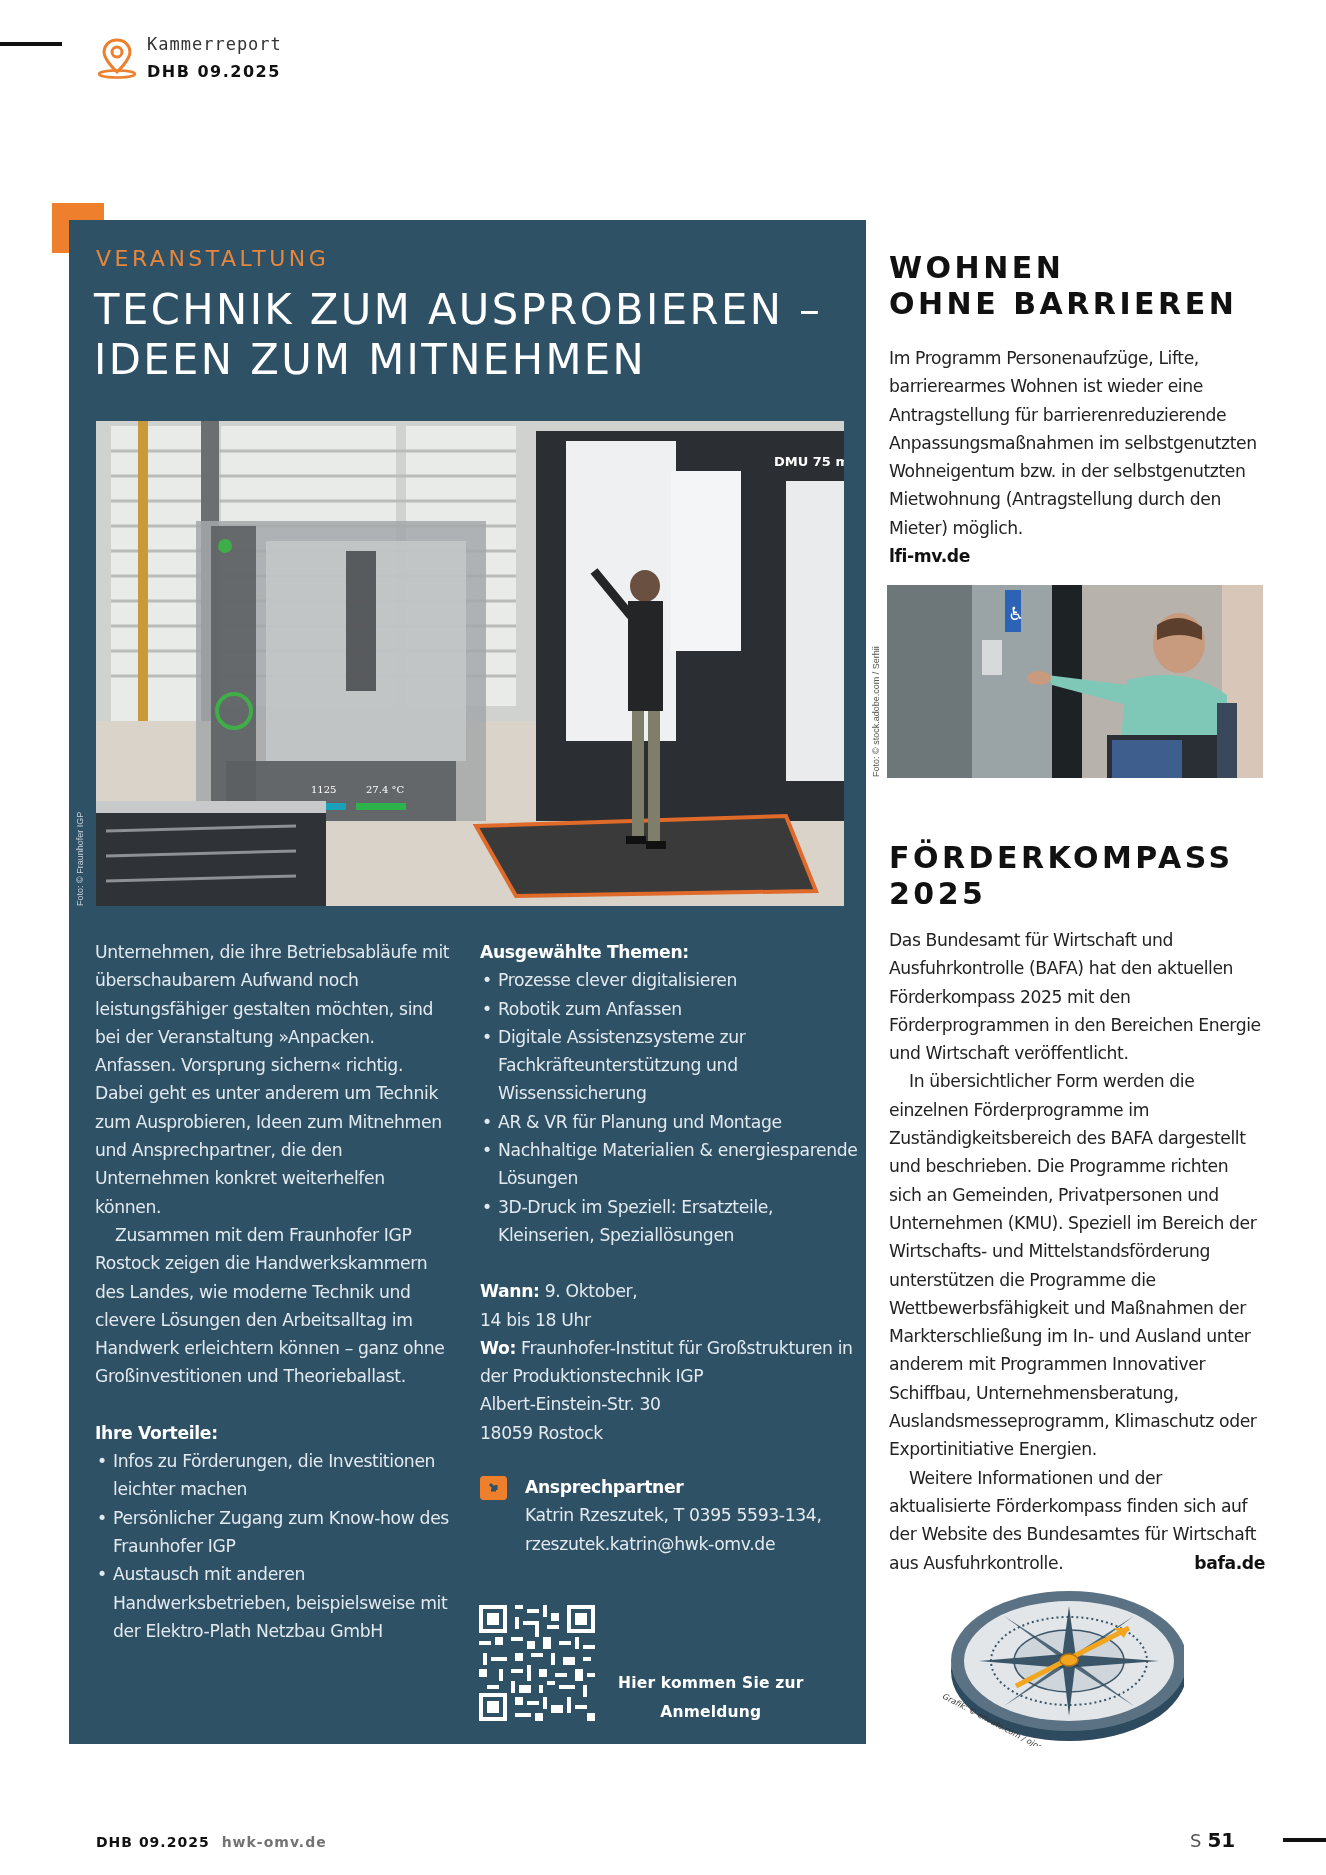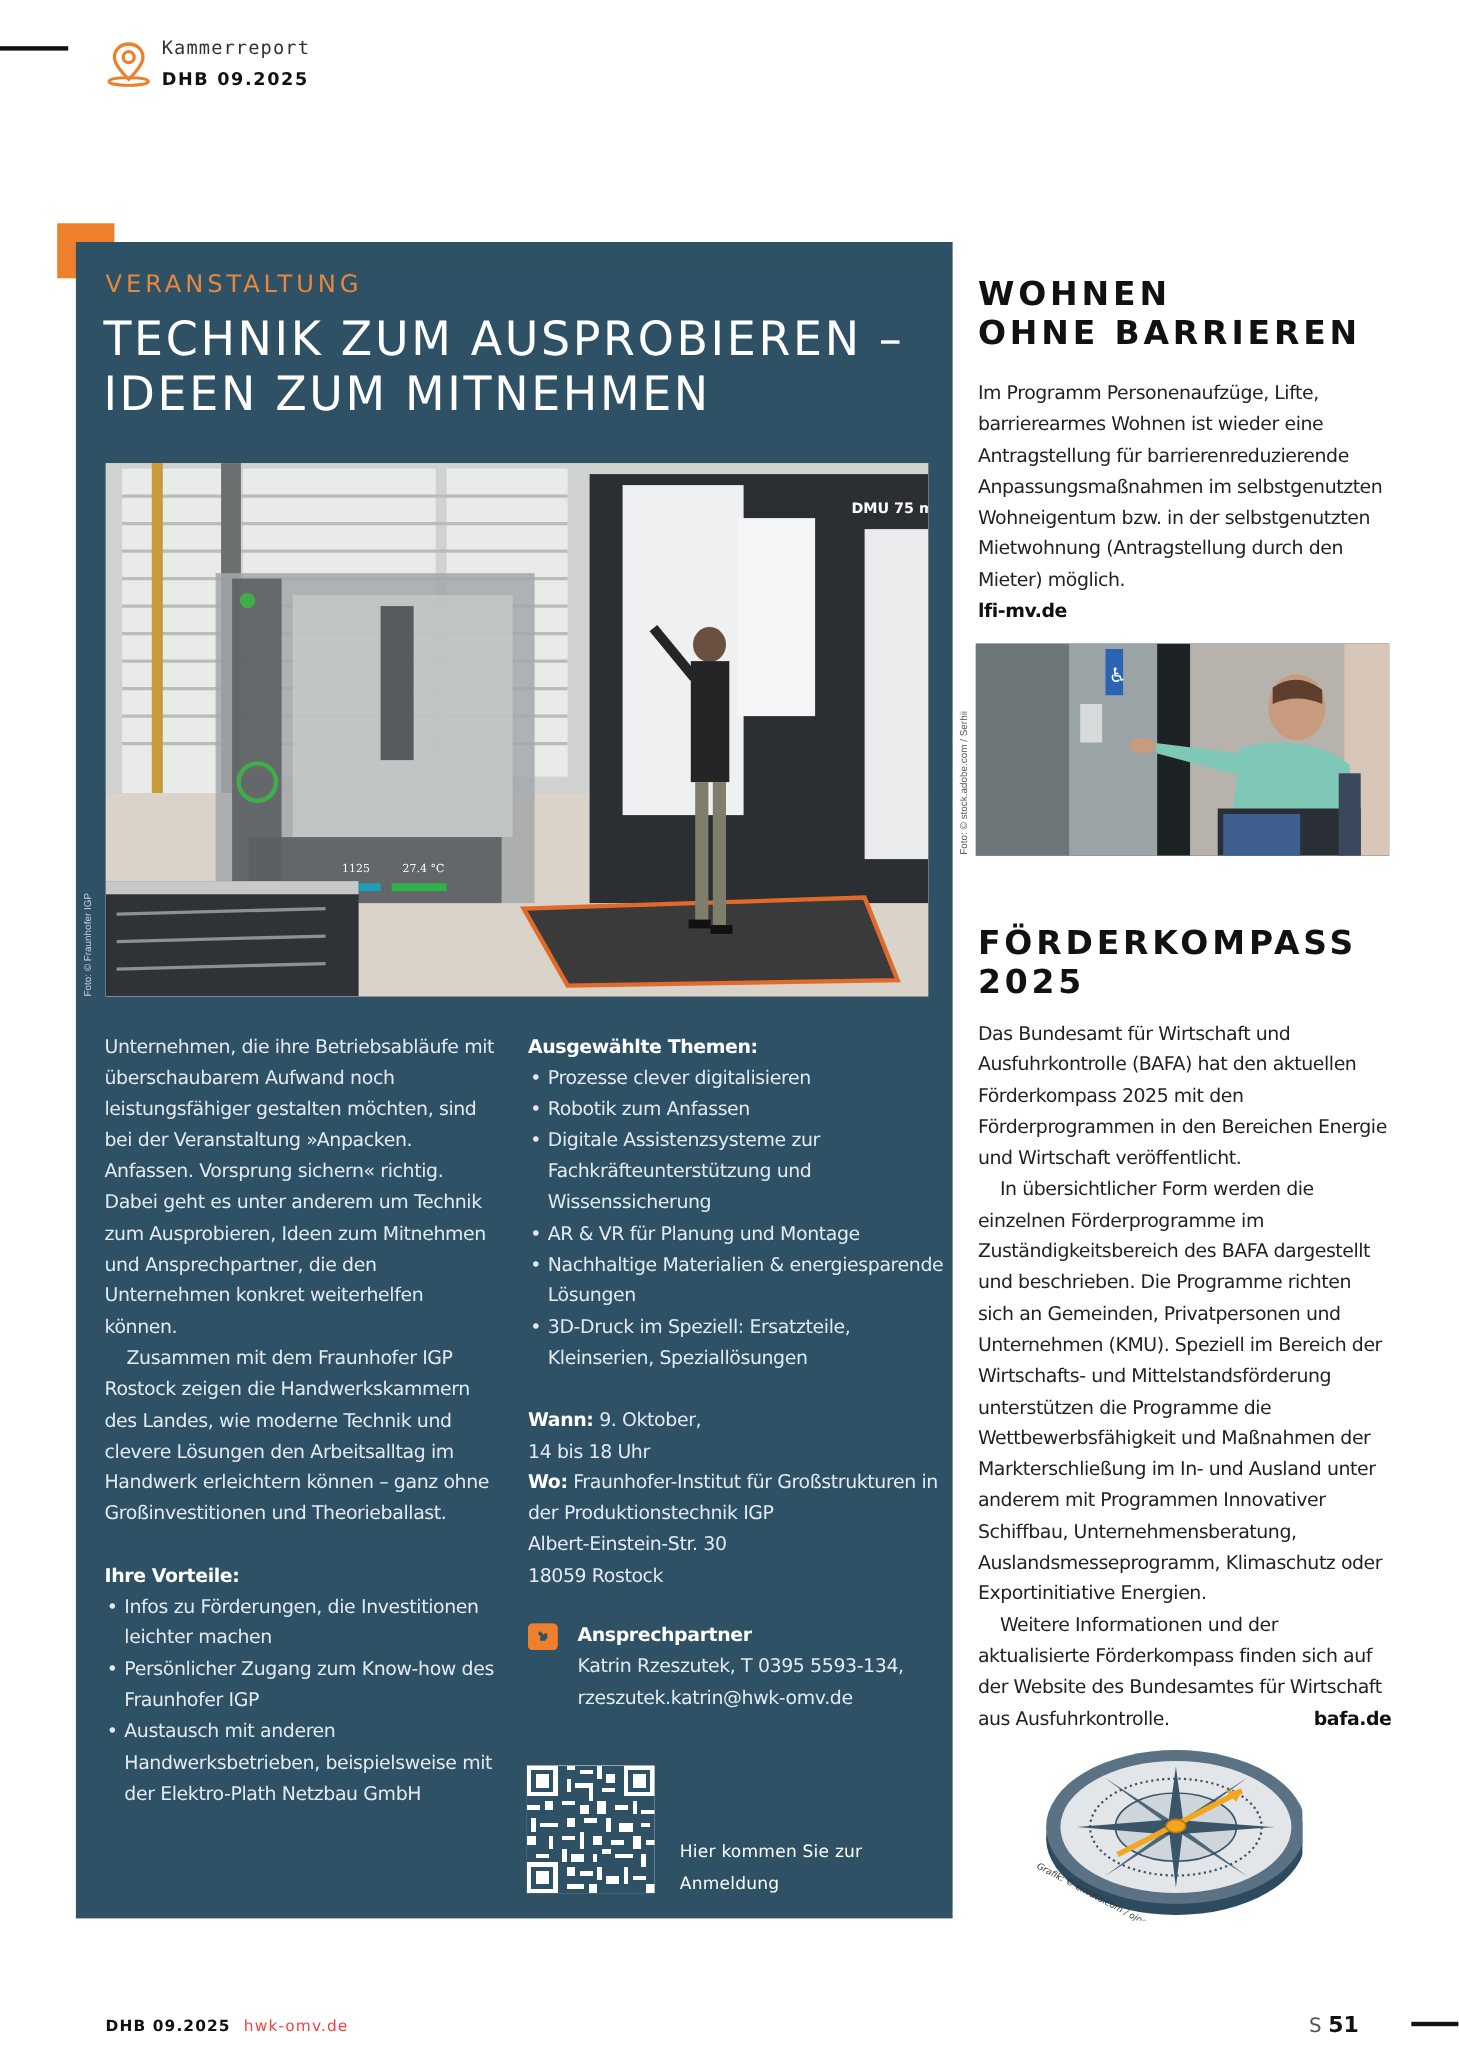--- a/index.html
+++ b/index.html
@@ -28,36 +28,36 @@
   .bold-h { font-weight: bold; color: #ffffff; }
   ul.bullets { list-style: none; }
   ul.bullets li { position: relative; padding-left: 18px; }
   ul.bullets li::before { content: "•"; position: absolute; left: 2px; top: 0; color: #e3eaef; }
   .gap { height: 28px; }
 
   .contact { position: relative; margin-top: 26px; padding-left: 45px; }
   .contact-icon { position: absolute; left: 0; top: 3px; width: 27px; height: 24px; background: #ee7f2d; border-radius: 4px; }
 
   .qr { position: absolute; left: 410px; top: 1385px; width: 116px; height: 116px; background: #fff; }
-  .qr-caption { position: absolute; left: 549px; top: 1449px; font-family: "DejaVu Sans", sans-serif; font-weight: normal; font-size: 15.5px; line-height: 29px; color: #ffffff; letter-spacing: 0.2px; }
+  .qr-caption { position: absolute; left: 549px; top: 1449px; font-family: "DejaVu Sans", sans-serif; font-weight: bold; font-size: 15.5px; line-height: 29px; color: #ffffff; letter-spacing: 0.2px; text-align: center; }
 
   
   .rc { position: absolute; left: 889px; width: 376px; }
   .rc-title { font-family: "DejaVu Sans", sans-serif; font-weight: bold; font-size: 30px; line-height: 36px; letter-spacing: 3.5px; color: #111; }
   .rc-body { font-family: "DejaVu Sans", sans-serif; font-size: 17.2px; line-height: 28.3px; color: #222; letter-spacing: -0.4px; }
   .rc-body p { margin: 0; }
   .rc-link { font-weight: bold; color: #111; }
 
   .wheel-photo { position: absolute; left: 887px; top: 585px; width: 376px; height: 193px; overflow: hidden; background: #6f7a7c; }
   .compass { position: absolute; left: 934px; top: 1566px; width: 250px; height: 180px; }
 
   
   .foot-left { position: absolute; left: 96px; top: 1834px; font-family: "DejaVu Sans", sans-serif; font-size: 14px; letter-spacing: 1px; }
   .foot-left .b { font-weight: bold; color: #111; }
-  .foot-left .l { color: #ef4444; margin-left: 12px; font-weight: normal; letter-spacing: 1px; }
+  .foot-left .l { color: #737373; margin-left: 12px; font-weight: bold; letter-spacing: 1px; }
   .foot-right { position: absolute; left: 1190px; top: 1828px; font-family: "DejaVu Sans", sans-serif; font-size: 20px; }
   .foot-right .s { color: #555; font-size: 18px; }
   .foot-right .n { font-weight: bold; color: #111; margin-left: 6px; }
   .bottom-rule { position: absolute; left: 1283px; top: 1838px; width: 43px; height: 4px; background: #111; }
 </style>
 </head>
 <body>
 
 <div class="top-rule"></div>
 <svg class="pin-icon" viewBox="0 0 40 44">

